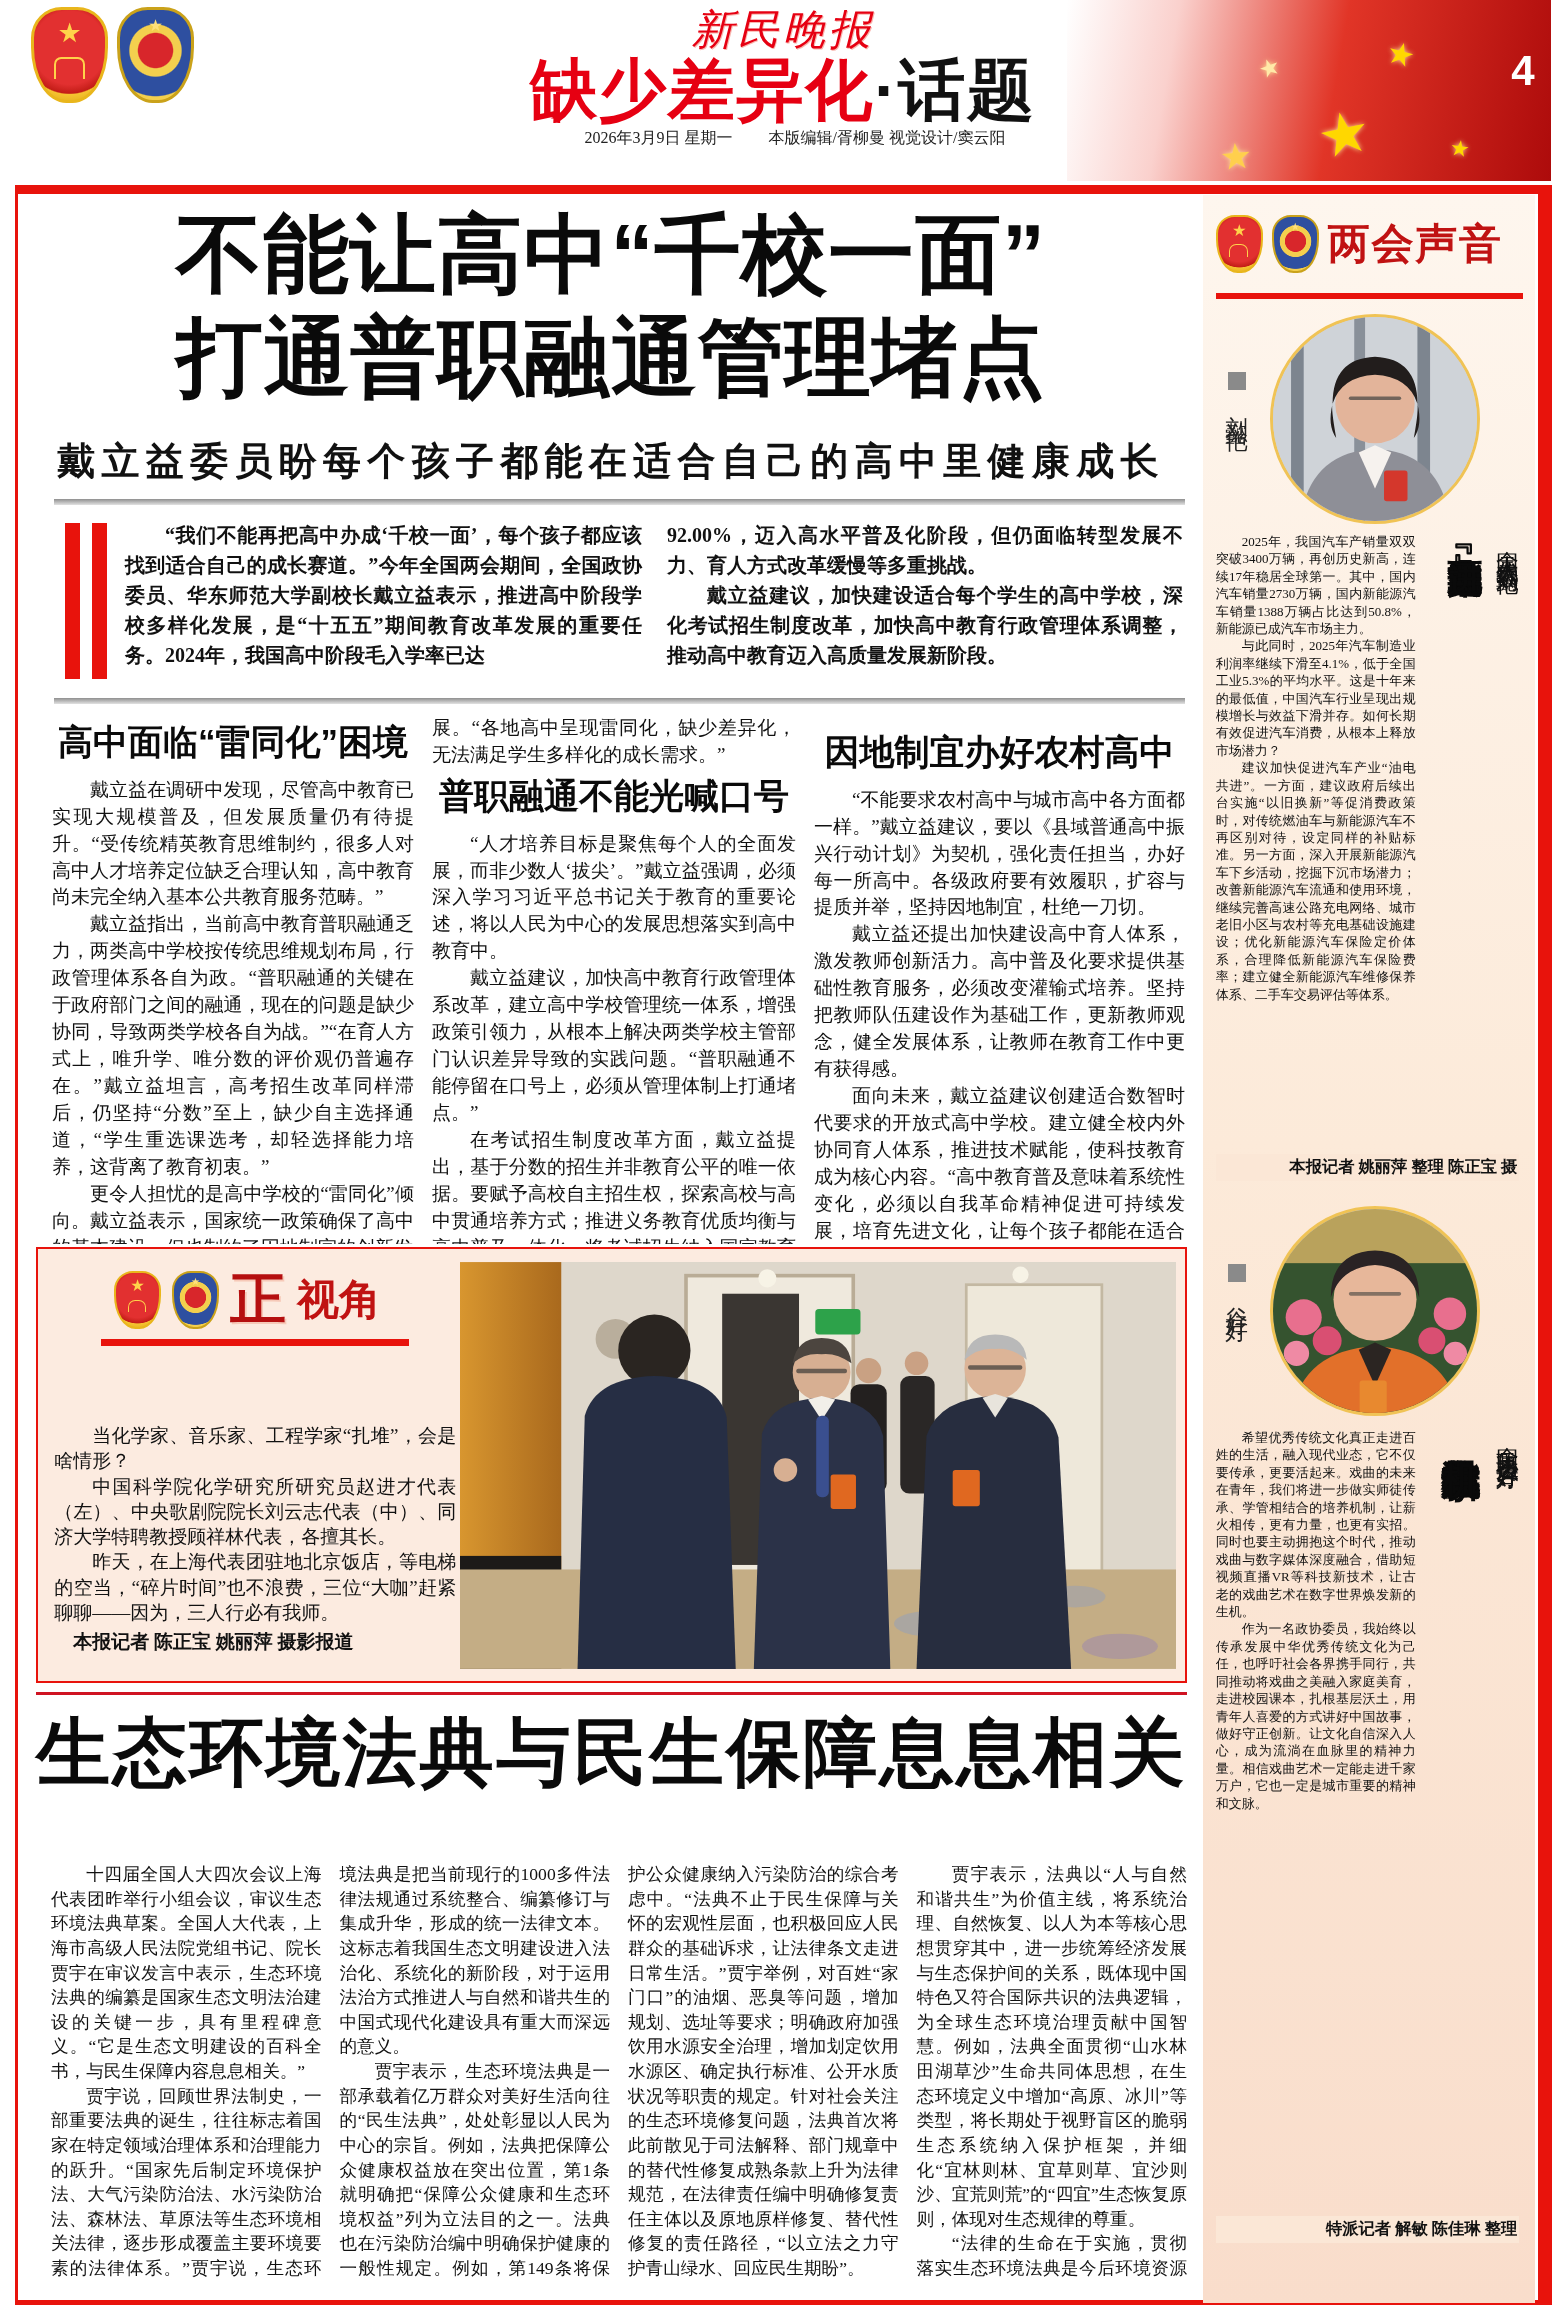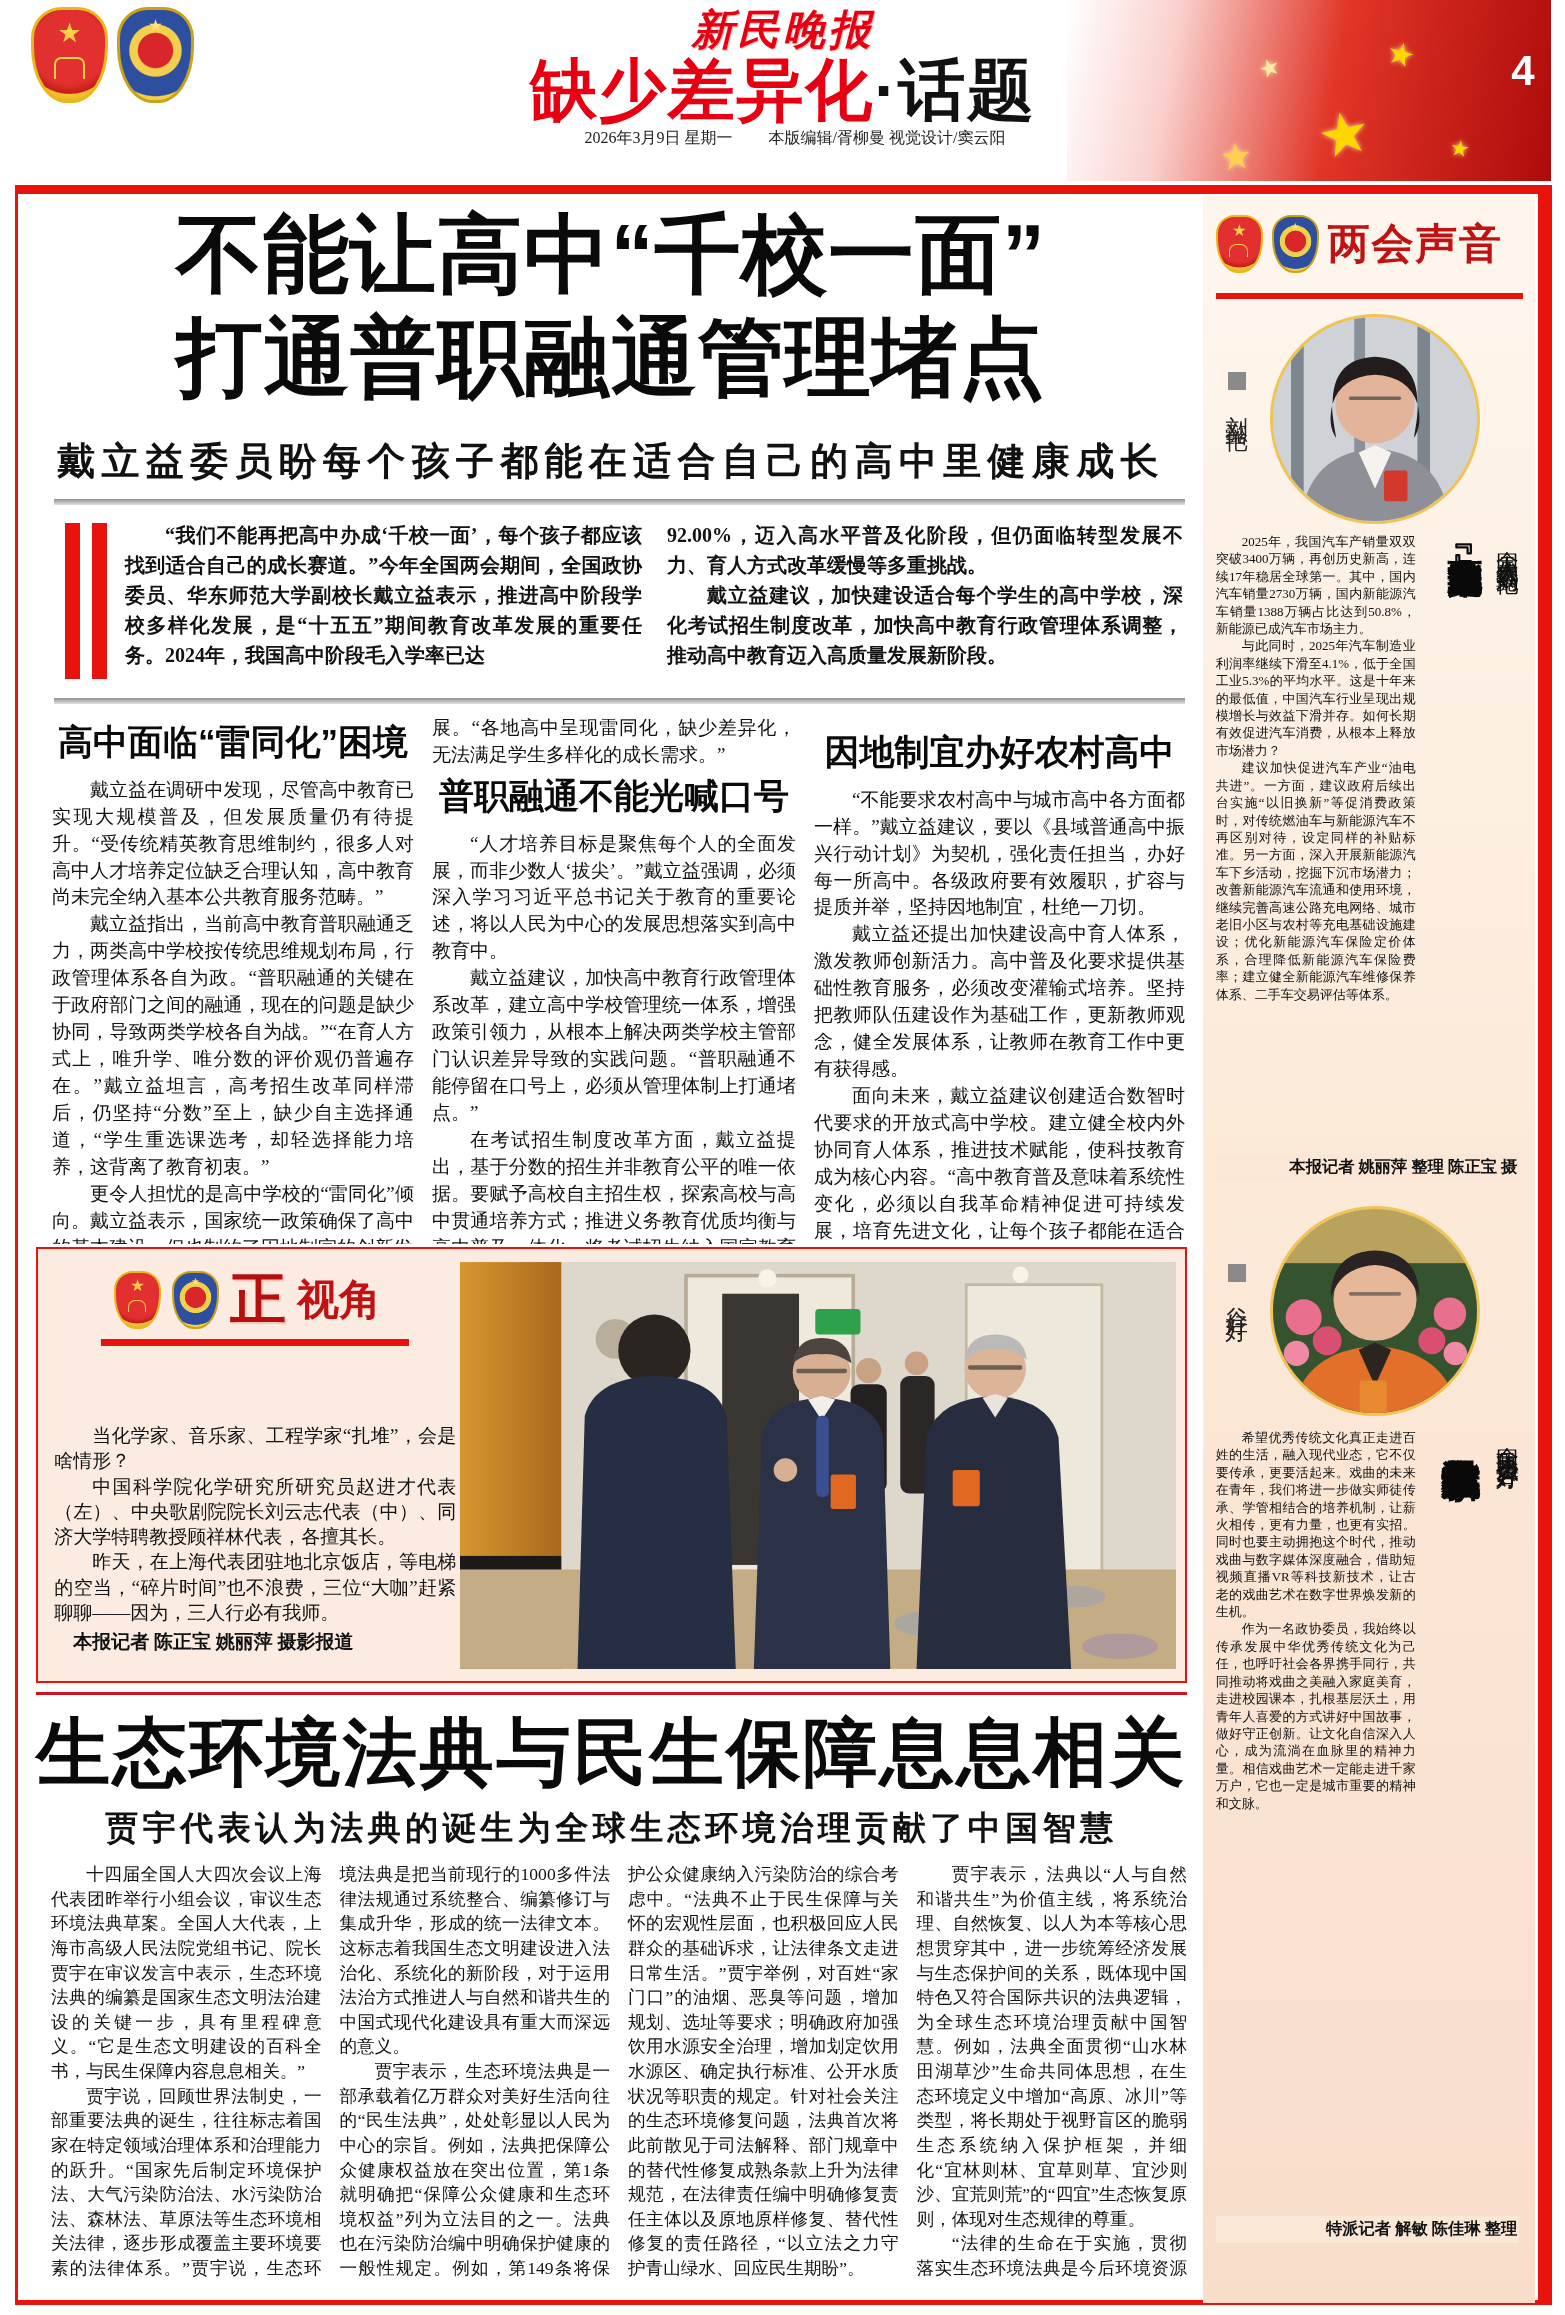--- a/index.html
+++ b/index.html
@@ -11,21 +11,21 @@
   .emblem.national{background:radial-gradient(circle at 50% 42%,#e23030 0 58%,#c31d17 72%,#f5c330 74%,#d8a012 100%);border:3.6px solid #e9b61c;}
   .emblem.national::before{content:"★";position:absolute;left:0;right:0;top:7.2px;text-align:center;color:#ffd24a;font-size:27px;}
   .emblem.national::after{content:"";position:absolute;left:20px;top:47px;width:27px;height:20px;border:2.7px solid #ffd24a;border-bottom:none;border-radius:7.2px 7.2px 0 0;}
   .emblem.cppcc{background:radial-gradient(circle at 50% 45%,#d8262b 0 28%,#f3cf4e 30% 42%,#2e4fa0 44% 74%,#f3cf4e 76% 100%);border:3.6px solid #caa21a;}
   .emblem.cppcc::before{content:"★";position:absolute;left:0;right:0;top:5.4px;text-align:center;color:#ffe07a;font-size:16.3px;}
   .emblem--sm{width:43px;height:54px;border-width:2.7px !important;}
   .emblem--sm.national::before{font-size:16.3px;top:3.6px;}
   .emblem--sm.national::after{left:11.8px;top:27px;width:16.3px;height:11.8px;border-width:1.8px;}
   .emblem--sm.cppcc::before{font-size:10px;top:3.6px;}
   .masthead{position:absolute;left:0;top:1.8px;width:100%;text-align:center;color:#e60012;
-            font-size:42px;font-weight:700;font-style:italic;letter-spacing:3.6px;z-index:4;
+            font-size:42px;font-weight:400;font-style:italic;letter-spacing:3.6px;z-index:4;
             font-family:"Liberation Serif",serif;text-shadow:0.9px 0.9px 0 #f8b7b0;}
   .section-title{position:absolute;left:0;top:45px;width:100%;text-align:center;z-index:4;
                  font-size:67px;font-weight:900;font-family:"Liberation Sans",sans-serif;letter-spacing:1.8px;}
   .section-title .red{color:#e60012;}
   .section-title .blk{color:#111;}
   .dateline{position:absolute;left:12px;top:128px;width:100%;text-align:center;font-size:16px;color:#222;z-index:4;}
   .dateline .gap{display:inline-block;width:36px;}
   .flag-art{position:absolute;left:1067px;top:0;width:484px;height:181px;z-index:1;
             background:linear-gradient(100deg,rgba(255,255,255,0) 0%,rgba(235,70,55,.25) 22%,#e13527 55%,#ad0b0b 100%);}
   .flag-art .star{position:absolute;color:#ffd700;text-shadow:0 0 5.4px #ffeb99;}
@@ -239,21 +239,20 @@
           <path d="M505 450 L516 192 Q530 150 592 148 Q652 152 662 194 L676 450 Z" fill="#272d3f"></path>
           <path d="M578 150 L592 172 L606 150 L592 146 Z" fill="#e8e4dc"></path>
           <rect x="545" y="230" width="30" height="40" rx="3" fill="#e06820"></rect>
         </g>
       </svg>
     </div>
   </div>
 
   <div class="eco-rule"></div>
   <div class="eco-head">生态环境法典与民生保障息息相关</div>
-  <div class="eco-deck">贾宇代表认为法典的诞生为全球生态环境治理贡献了中国智慧</div>
   <div class="eco-body">
     <p>十四届全国人大四次会议上海代表团昨举行小组会议，审议生态环境法典草案。全国人大代表，上海市高级人民法院党组书记、院长贾宇在审议发言中表示，生态环境法典的编纂是国家生态文明法治建设的关键一步，具有里程碑意义。“它是生态文明建设的百科全书，与民生保障内容息息相关。”</p>
     <p>贾宇说，回顾世界法制史，一部重要法典的诞生，往往标志着国家在特定领域治理体系和治理能力的跃升。“国家先后制定环境保护法、大气污染防治法、水污染防治法、森林法、草原法等生态环境相关法律，逐步形成覆盖主要环境要素的法律体系。”贾宇说，生态环境法典是把当前现行的1000多件法律法规通过系统整合、编纂修订与集成升华，形成的统一法律文本。这标志着我国生态文明建设进入法治化、系统化的新阶段，对于运用法治方式推进人与自然和谐共生的中国式现代化建设具有重大而深远的意义。</p>
     <p>贾宇表示，生态环境法典是一部承载着亿万群众对美好生活向往的“民生法典”，处处彰显以人民为中心的宗旨。例如，法典把保障公众健康权益放在突出位置，第1条就明确把“保障公众健康和生态环境权益”列为立法目的之一。法典也在污染防治编中明确保护健康的一般性规定。例如，第149条将保护公众健康纳入污染防治的综合考虑中。“法典不止于民生保障与关怀的宏观性层面，也积极回应人民群众的基础诉求，让法律条文走进日常生活。”贾宇举例，对百姓“家门口”的油烟、恶臭等问题，增加规划、选址等要求；明确政府加强饮用水源安全治理，增加划定饮用水源区、确定执行标准、公开水质状况等职责的规定。针对社会关注的生态环境修复问题，法典首次将此前散见于司法解释、部门规章中的替代性修复成熟条款上升为法律规范，在法律责任编中明确修复责任主体以及原地原样修复、替代性修复的责任路径，“以立法之力守护青山绿水、回应民生期盼”。</p>
     <p>贾宇表示，法典以“人与自然和谐共生”为价值主线，将系统治理、自然恢复、以人为本等核心思想贯穿其中，进一步统筹经济发展与生态保护间的关系，既体现中国特色又符合国际共识的法典逻辑，为全球生态环境治理贡献中国智慧。例如，法典全面贯彻“山水林田湖草沙”生命共同体思想，在生态环境定义中增加“高原、冰川”等类型，将长期处于视野盲区的脆弱生态系统纳入保护框架，并细化“宜林则林、宜草则草、宜沙则沙、宜荒则荒”的“四宜”生态恢复原则，体现对生态规律的尊重。</p>
     <p>“法律的生命在于实施，贯彻落实生态环境法典是今后环境资源审判工作的重中之重。”贾宇表示。</p>
 
   </div>
 
   <div class="sidebar">

